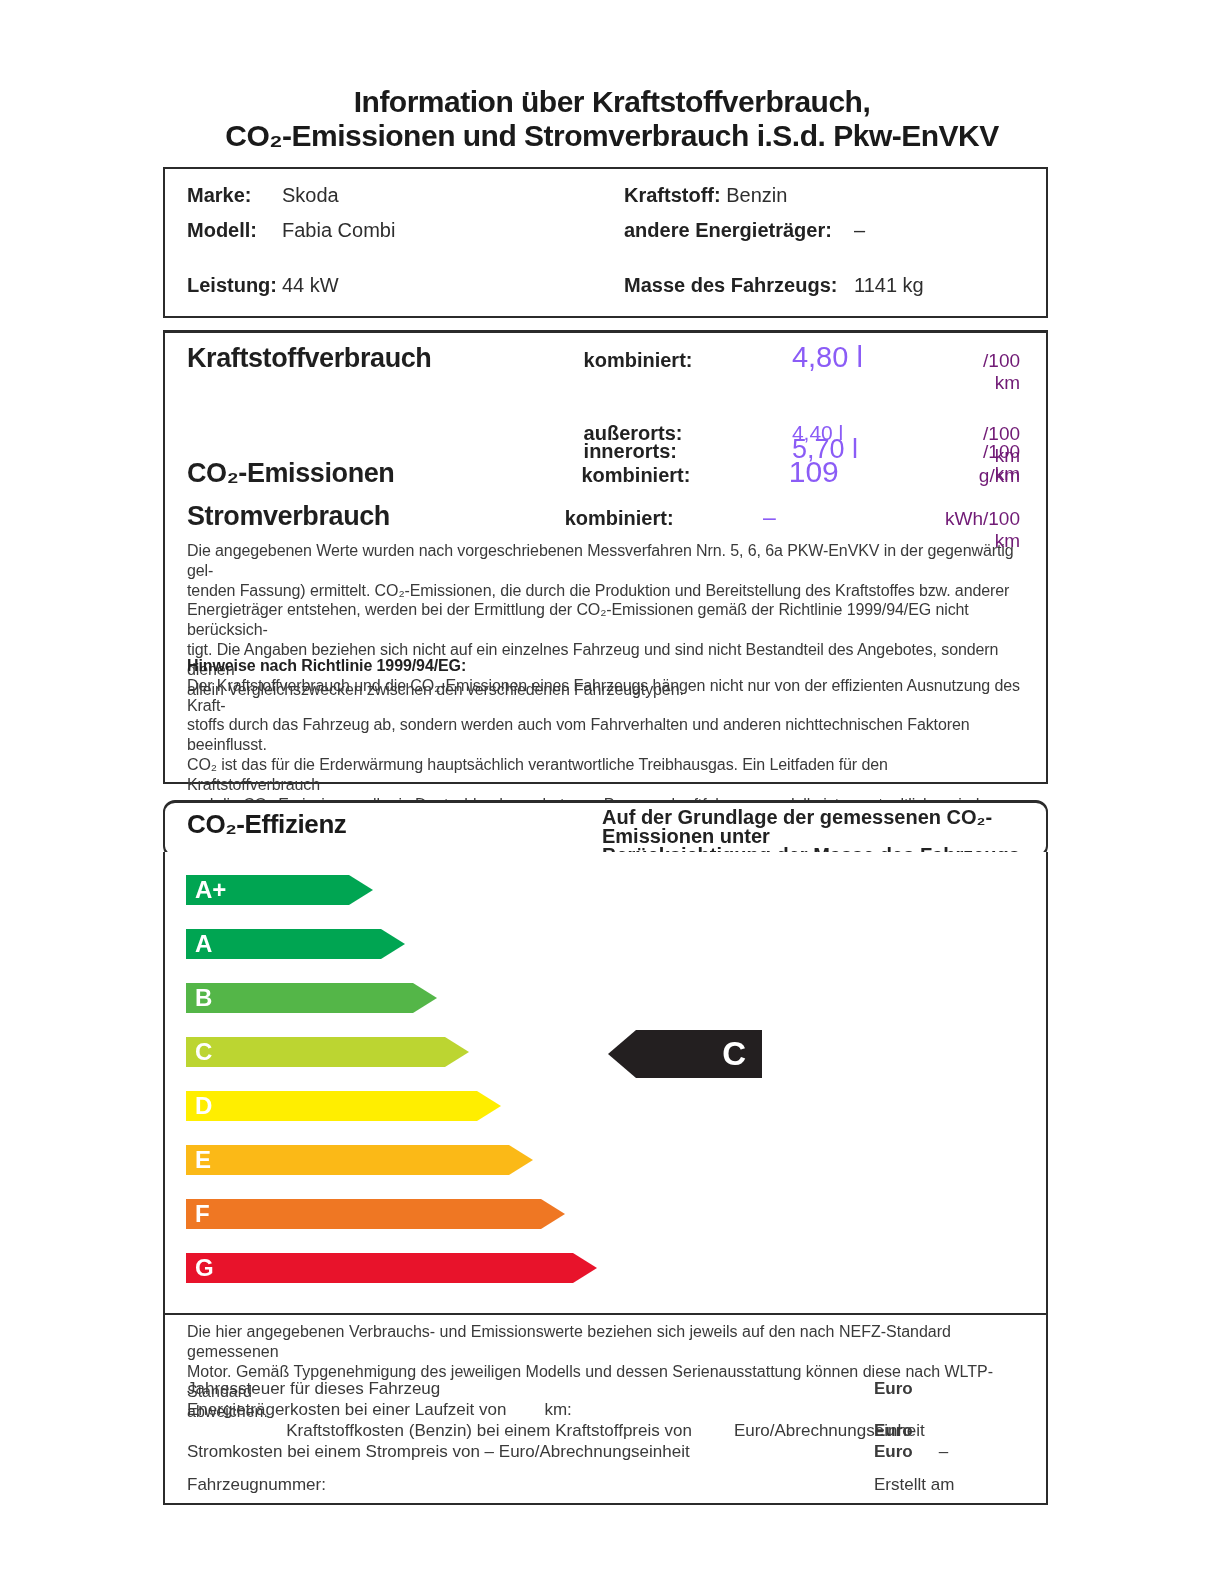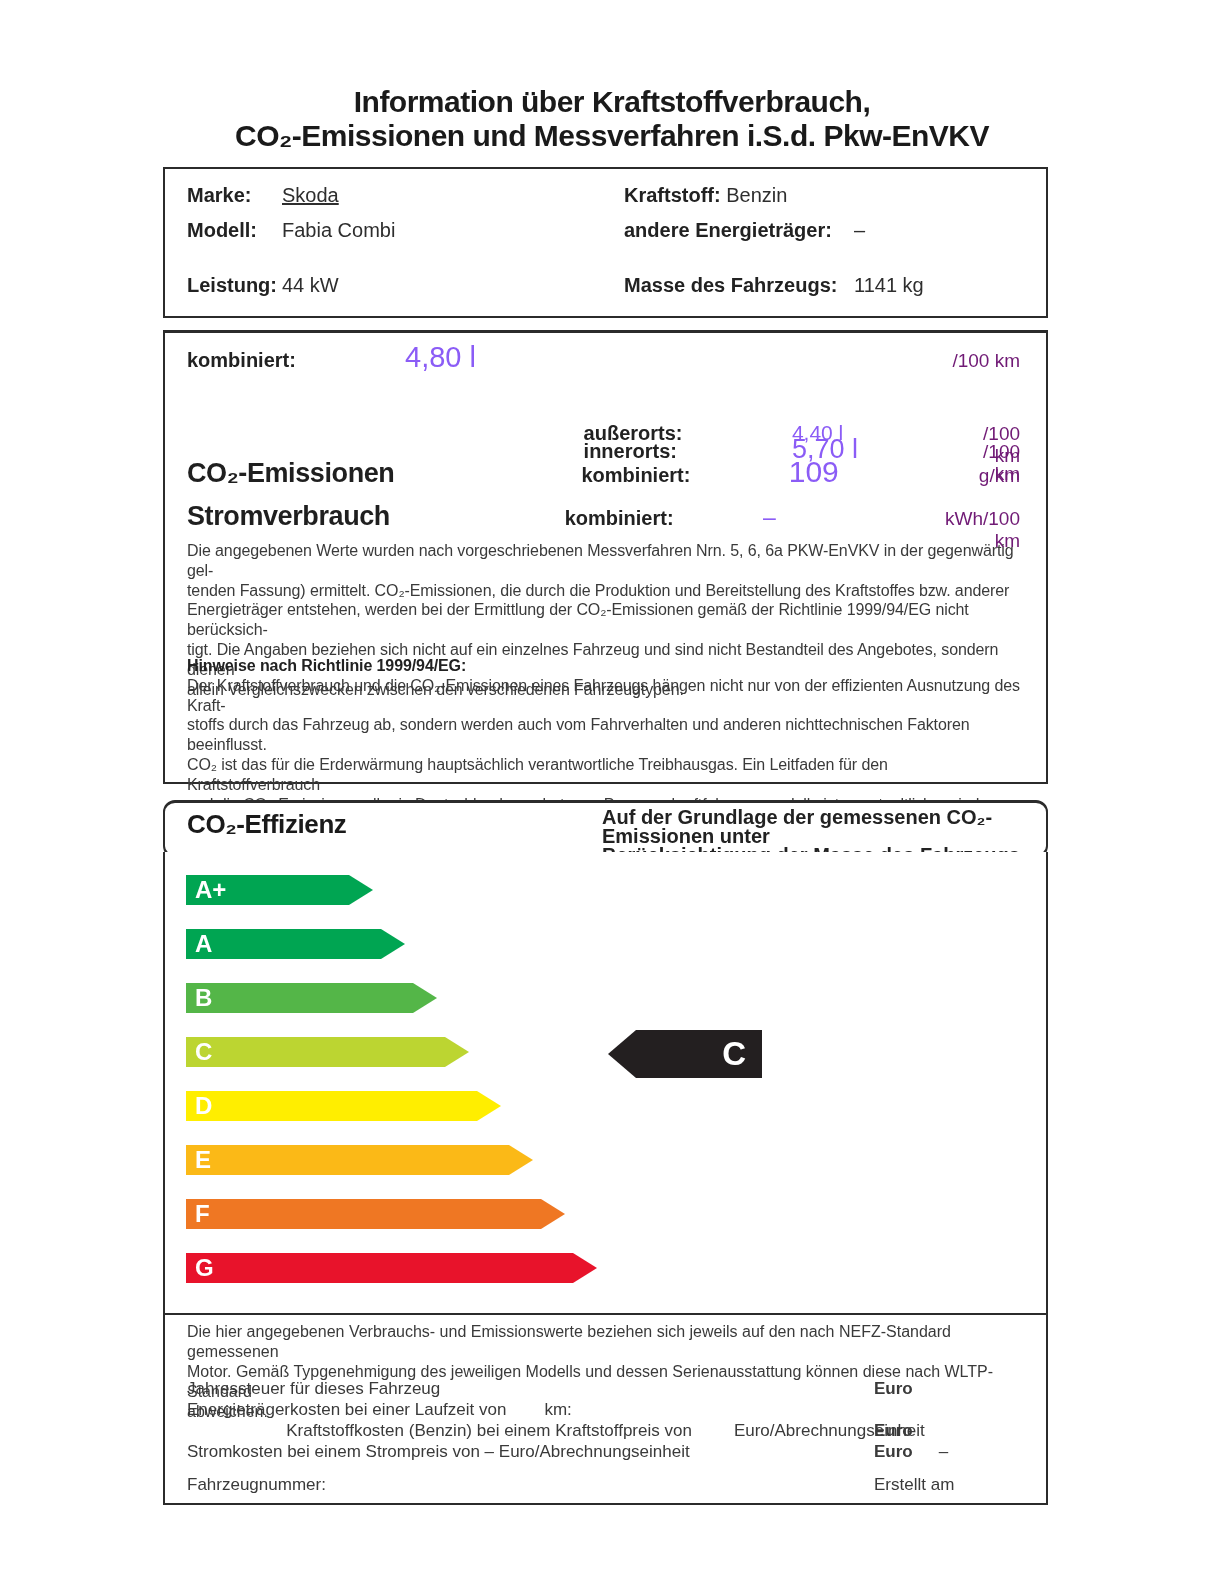--- a/index.html
+++ b/index.html
@@ -59,40 +59,41 @@
   .fright{position:absolute;left:687px;top:0;}
   .dashpad{display:inline-block;width:26px;}
 </style>
 </head>
 <body>
 
 <div class="page">
 
   <div class="doc-title">
     <div>Information über Kraftstoffverbrauch,</div>
-    <div>CO₂-Emissionen und Messverfahren i.S.d. Pkw-EnVKV</div>
+    <div>CO₂-Emissionen und Stromverbrauch i.S.d. Pkw-EnVKV</div>
   </div>
 
   <section class="box box1">
-    <div class="b1row" style="top:14px;text-decoration:underline;">
+    <div class="b1row" style="top:14px;">
       <span class="lab">Marke:</span><span>Skoda</span>
       <span class="b1right"><span class="lab2">Kraftstoff:</span> <span>Benzin</span></span>
     </div>
     <div class="b1row" style="top:49px;">
       <span class="lab">Modell:</span><span>Fabia Combi</span>
       <span class="b1right"><span class="lab2w">andere Energieträger:</span><span>–</span></span>
     </div>
     <div class="b1row" style="top:104px;">
       <span class="lab">Leistung:</span><span>44 kW</span>
       <span class="b1right"><span class="lab2w">Masse des Fahrzeugs:</span><span>1141 kg</span></span>
     </div>
   </section>
 
   <section class="box box2">
     <div class="crow" style="top:8px;">
+      <span class="cc1">Kraftstoffverbrauch</span>
       <span class="cc2">kombiniert:</span>
       <span class="cc3" style="font-size:29px;">4,80 l</span>
       <span class="cc4">/100 km</span>
     </div>
     <div class="crow" style="top:53px;">
       <span class="cc1"></span>
       <span class="cc2">innerorts:</span>
       <span class="cc3" style="font-size:27px;margin-top:48px;">5,70 l</span>
       <span class="cc4">/100 km</span>
     </div>

